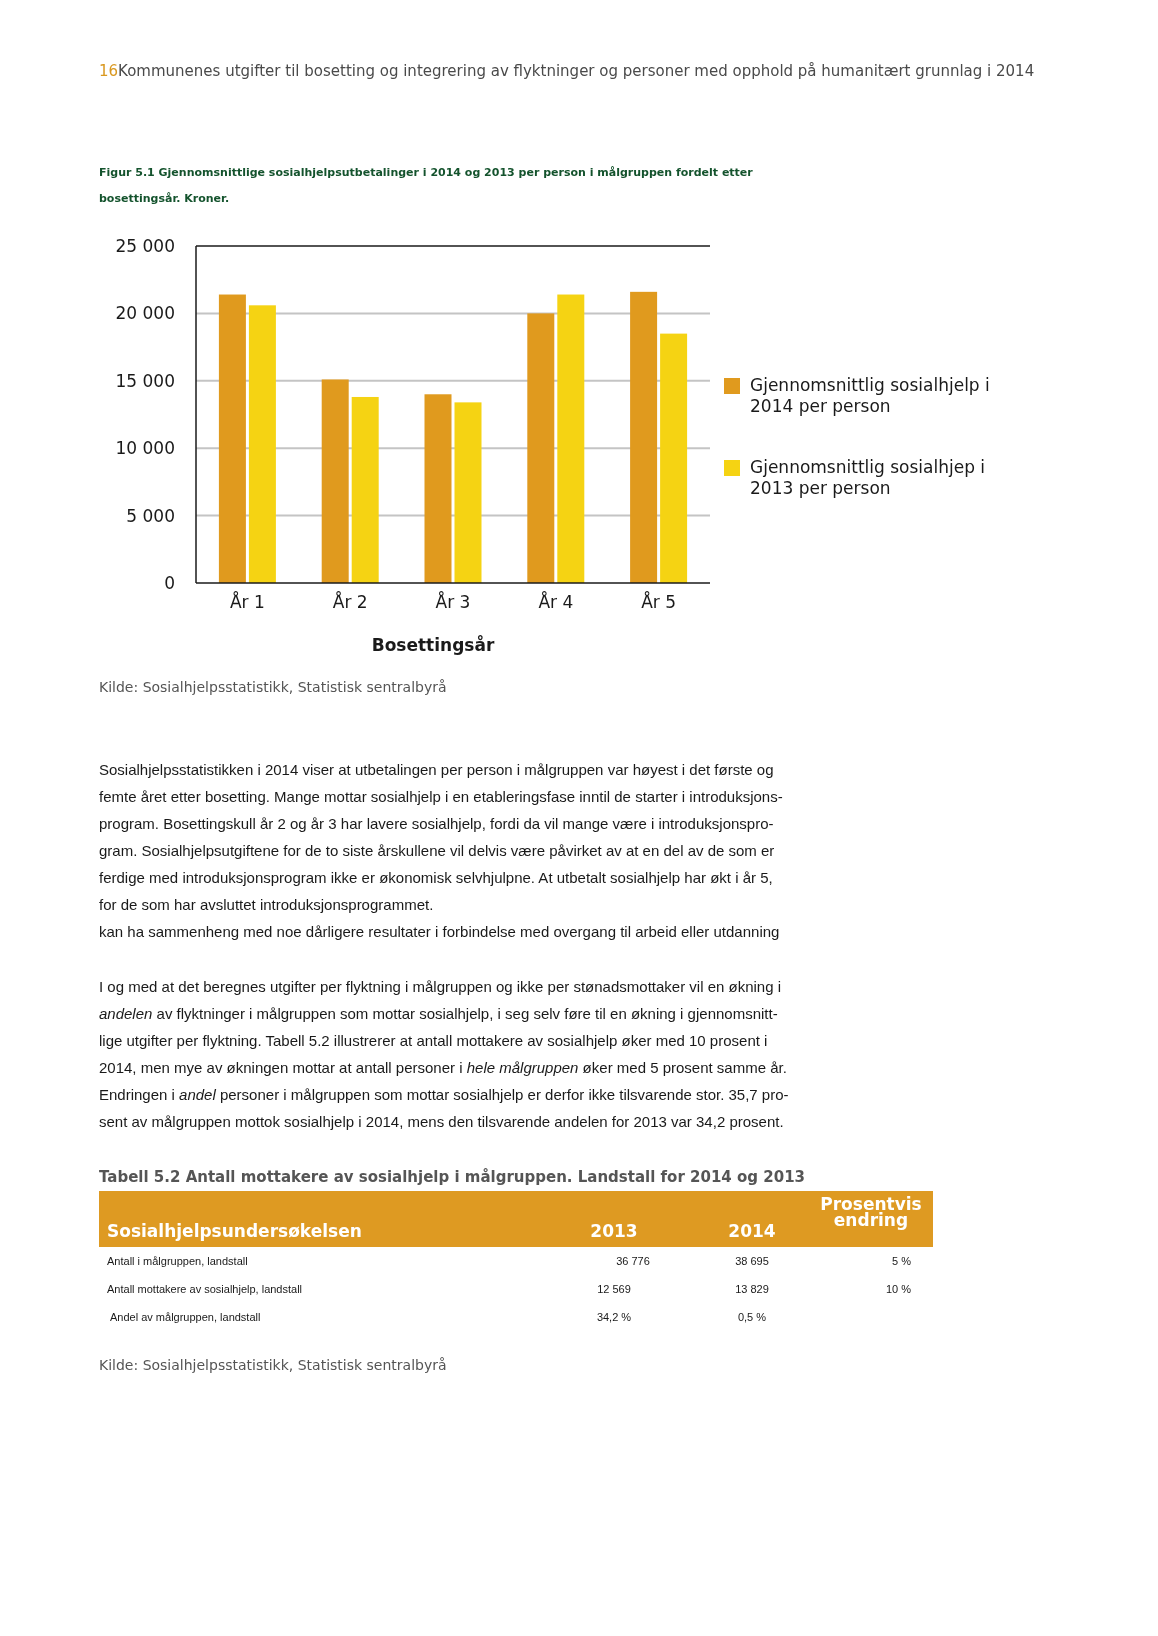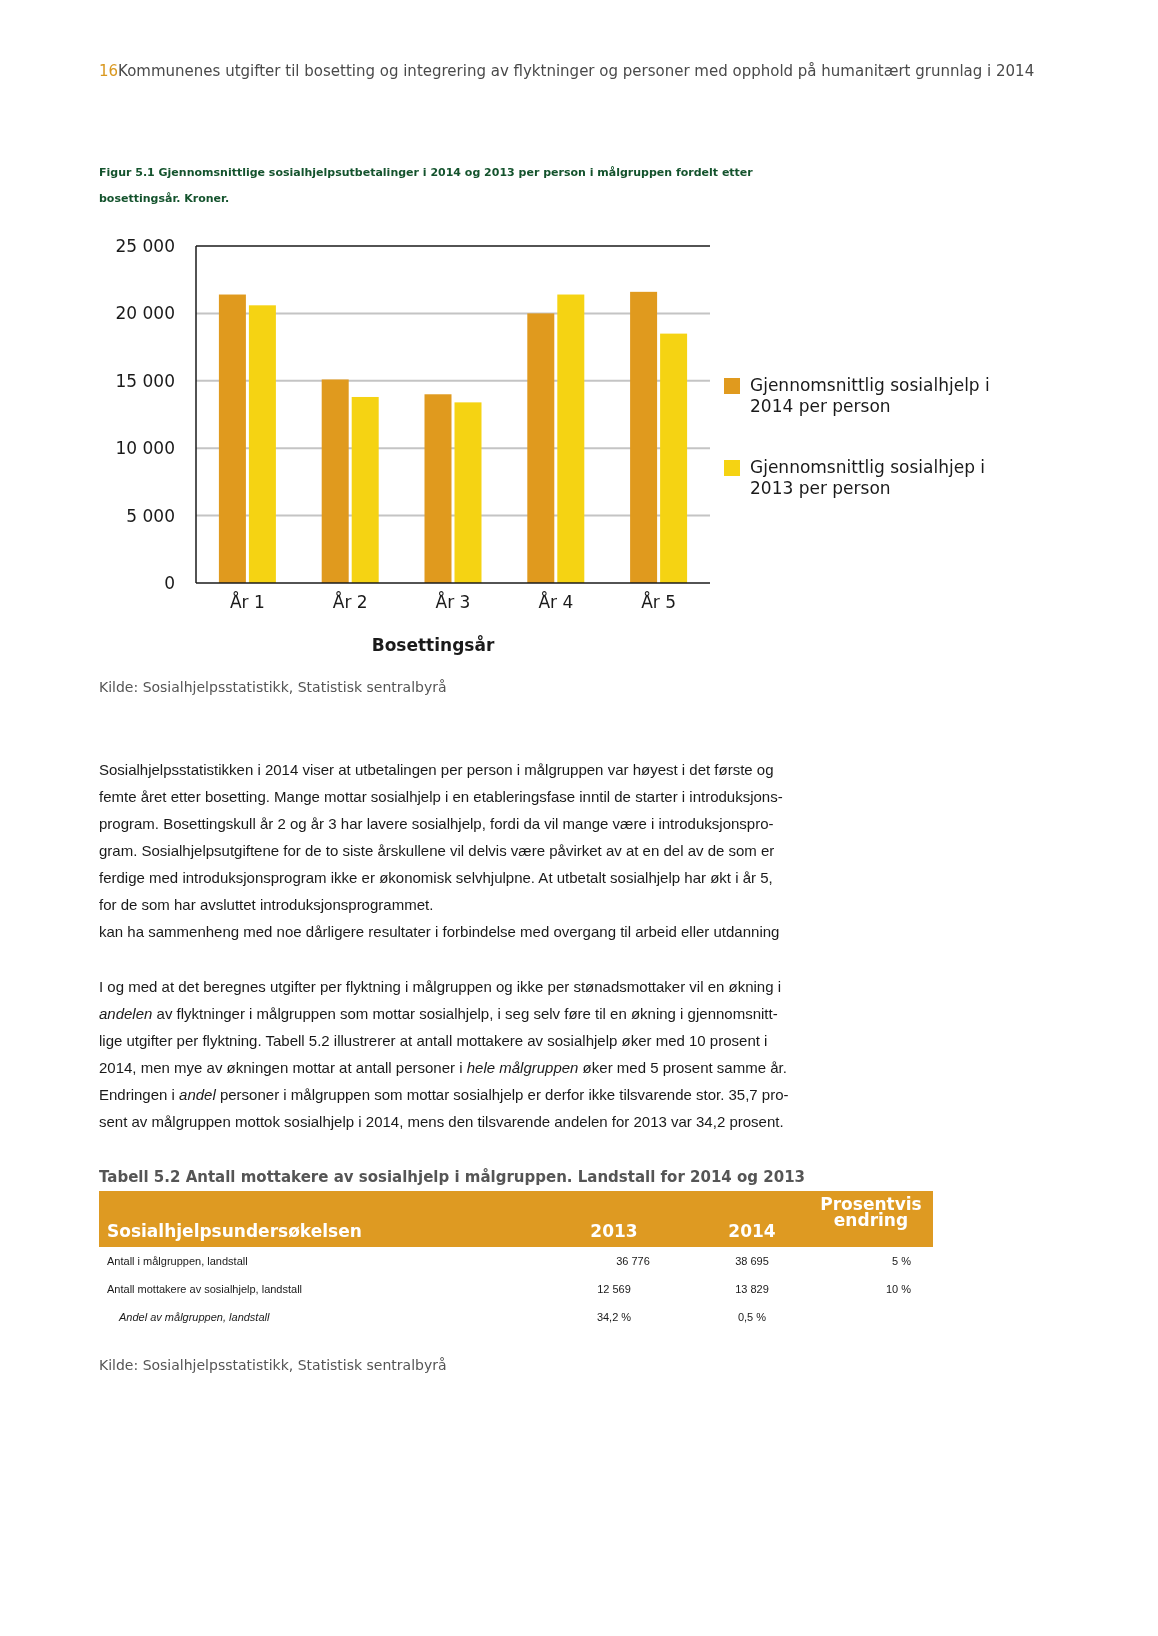--- a/index.html
+++ b/index.html
@@ -121,20 +121,20 @@
       <span style="left:603px; width:100px; text-align:center;">38 695</span>
       <span style="left:712px; width:100px; text-align:right;">5 %</span>
     </div>
     <div class="abs tbl-row" style="top: 1279px;">
       <span style="left:8px;">Antall mottakere av sosialhjelp, landstall</span>
       <span style="left:465px; width:100px; text-align:center;">12 569</span>
       <span style="left:603px; width:100px; text-align:center;">13 829</span>
       <span style="left:712px; width:100px; text-align:right;">10 %</span>
     </div>
     <div class="abs tbl-row" style="top: 1307px;">
-      <span style="left:20px;font-style:italic;">Andel av målgruppen, landstall</span>
+      <span style="left:11px;">Andel av målgruppen, landstall</span>
       <span style="left:465px; width:100px; text-align:center;">34,2 %</span>
       <span style="left:603px; width:100px; text-align:center;">0,5 %</span>
       <span style="left:712px; width:100px; text-align:right;"></span>
     </div>
   </div>
 
 <div class="abs source" style="top:1357px;">Kilde: Sosialhjelpsstatistikk, Statistisk sentralbyrå</div>
 
 </body></html>

